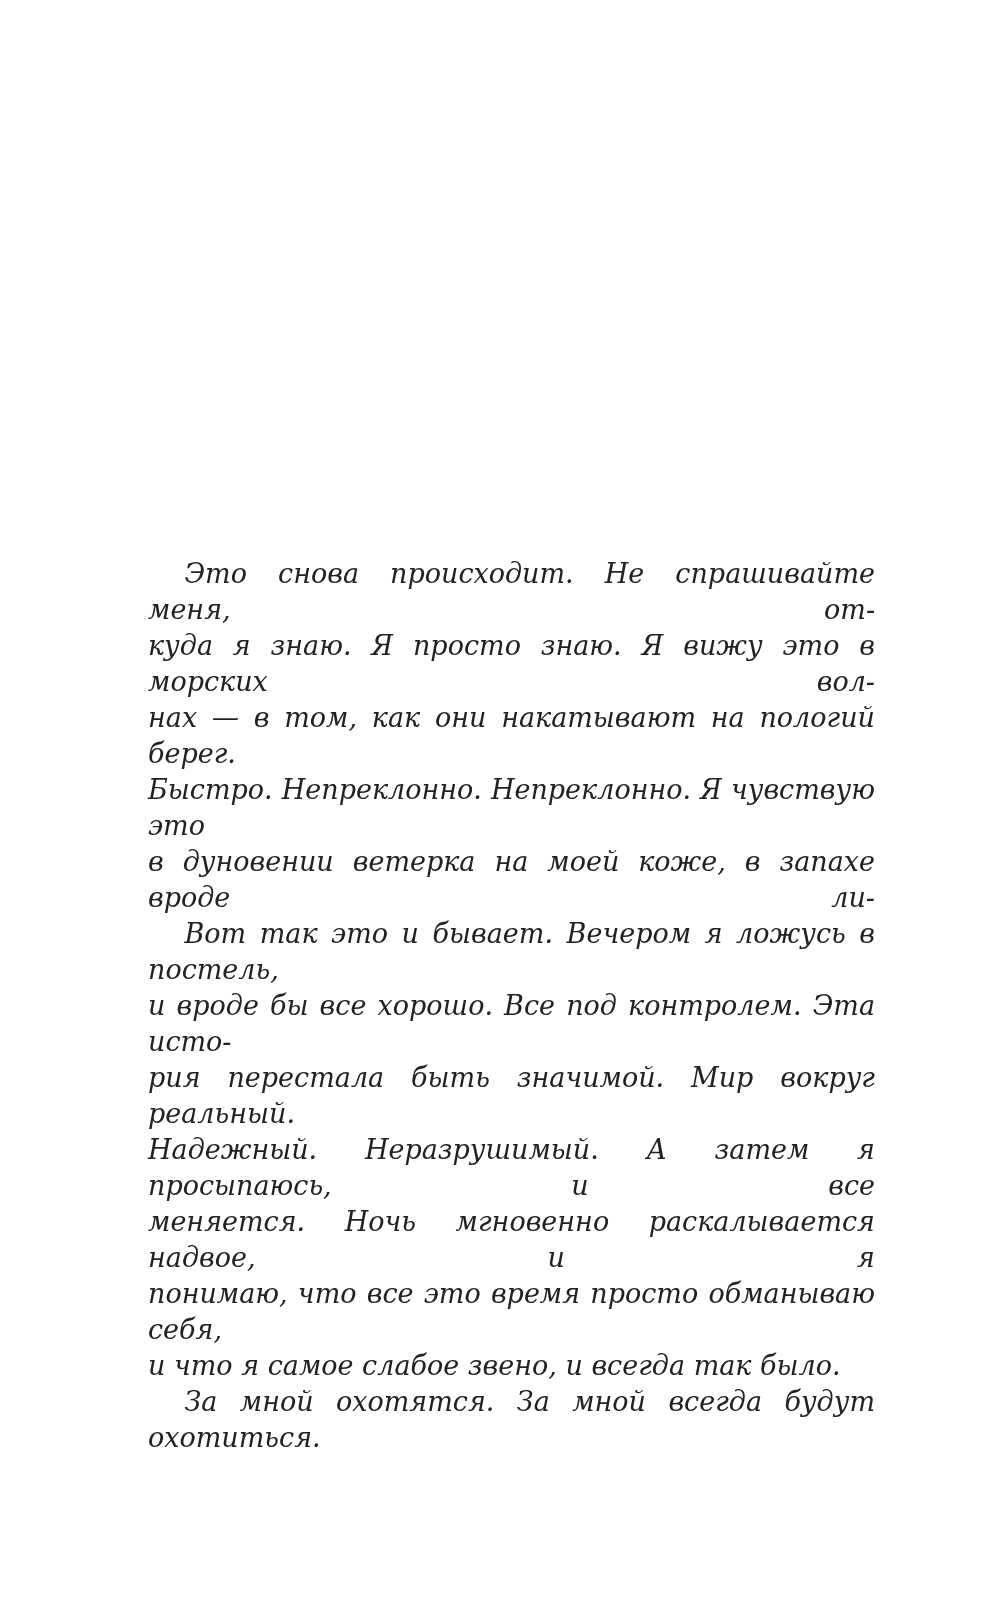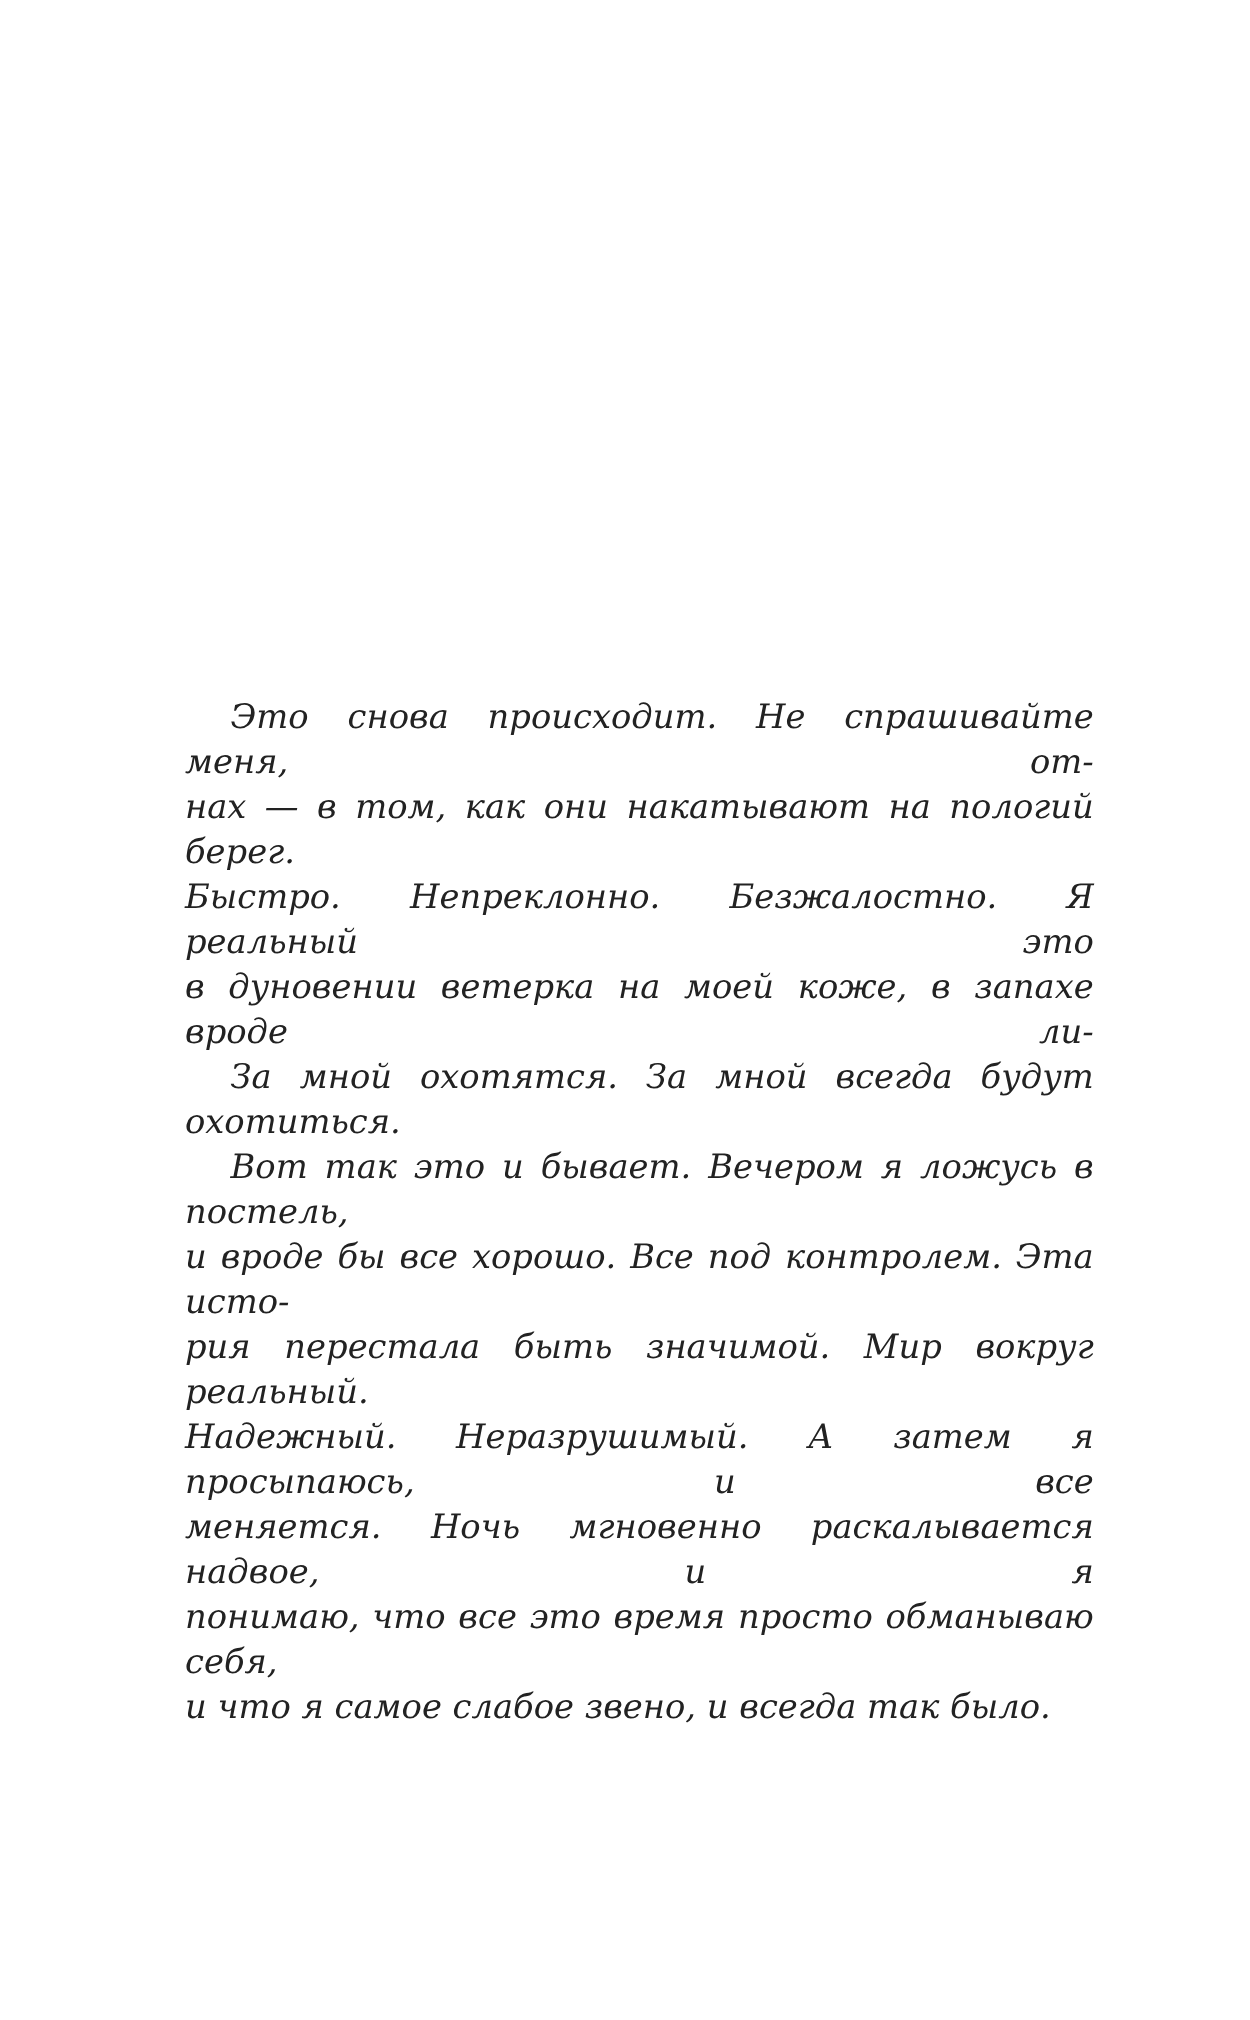--- a/index.html
+++ b/index.html
@@ -43,33 +43,34 @@
   }
 </style>
 </head>
 <body>
 
 <div class="page">
   <div class="text-block">
 
     <div class="paragraph">
       <div class="line first">Это снова происходит. Не спрашивайте меня, от-</div>
+      <div class="line">куда я знаю. Я просто знаю. Я вижу это в морских вол-</div>
       <div class="line">нах — в том, как они накатывают на пологий берег.</div>
-      <div class="line">Быстро. Непреклонно. Безжалостно. Я реальный это</div>
+      <div class="line">Быстро. Непреклонно. Непреклонно. Я чувствую это</div>
       <div class="line">в дуновении ветерка на моей коже, в запахе вроде ли-</div>
-    </div>
-
-    <div class="paragraph">
-      <div class="line first para-end">За мной охотятся. За мной всегда будут охотиться.</div>
     </div>
 
     <div class="paragraph">
       <div class="line first">Вот так это и бывает. Вечером я ложусь в постель,</div>
       <div class="line">и вроде бы все хорошо. Все под контролем. Эта исто-</div>
       <div class="line">рия перестала быть значимой. Мир вокруг реальный.</div>
       <div class="line">Надежный. Неразрушимый. А затем я просыпаюсь, и все</div>
       <div class="line">меняется. Ночь мгновенно раскалывается надвое, и я</div>
       <div class="line">понимаю, что все это время просто обманываю себя,</div>
       <div class="line para-end">и что я самое слабое звено, и всегда так было.</div>
     </div>
 
+    <div class="paragraph">
+      <div class="line first para-end">За мной охотятся. За мной всегда будут охотиться.</div>
+    </div>
+
   </div>
 </div>
 
 </body></html>

